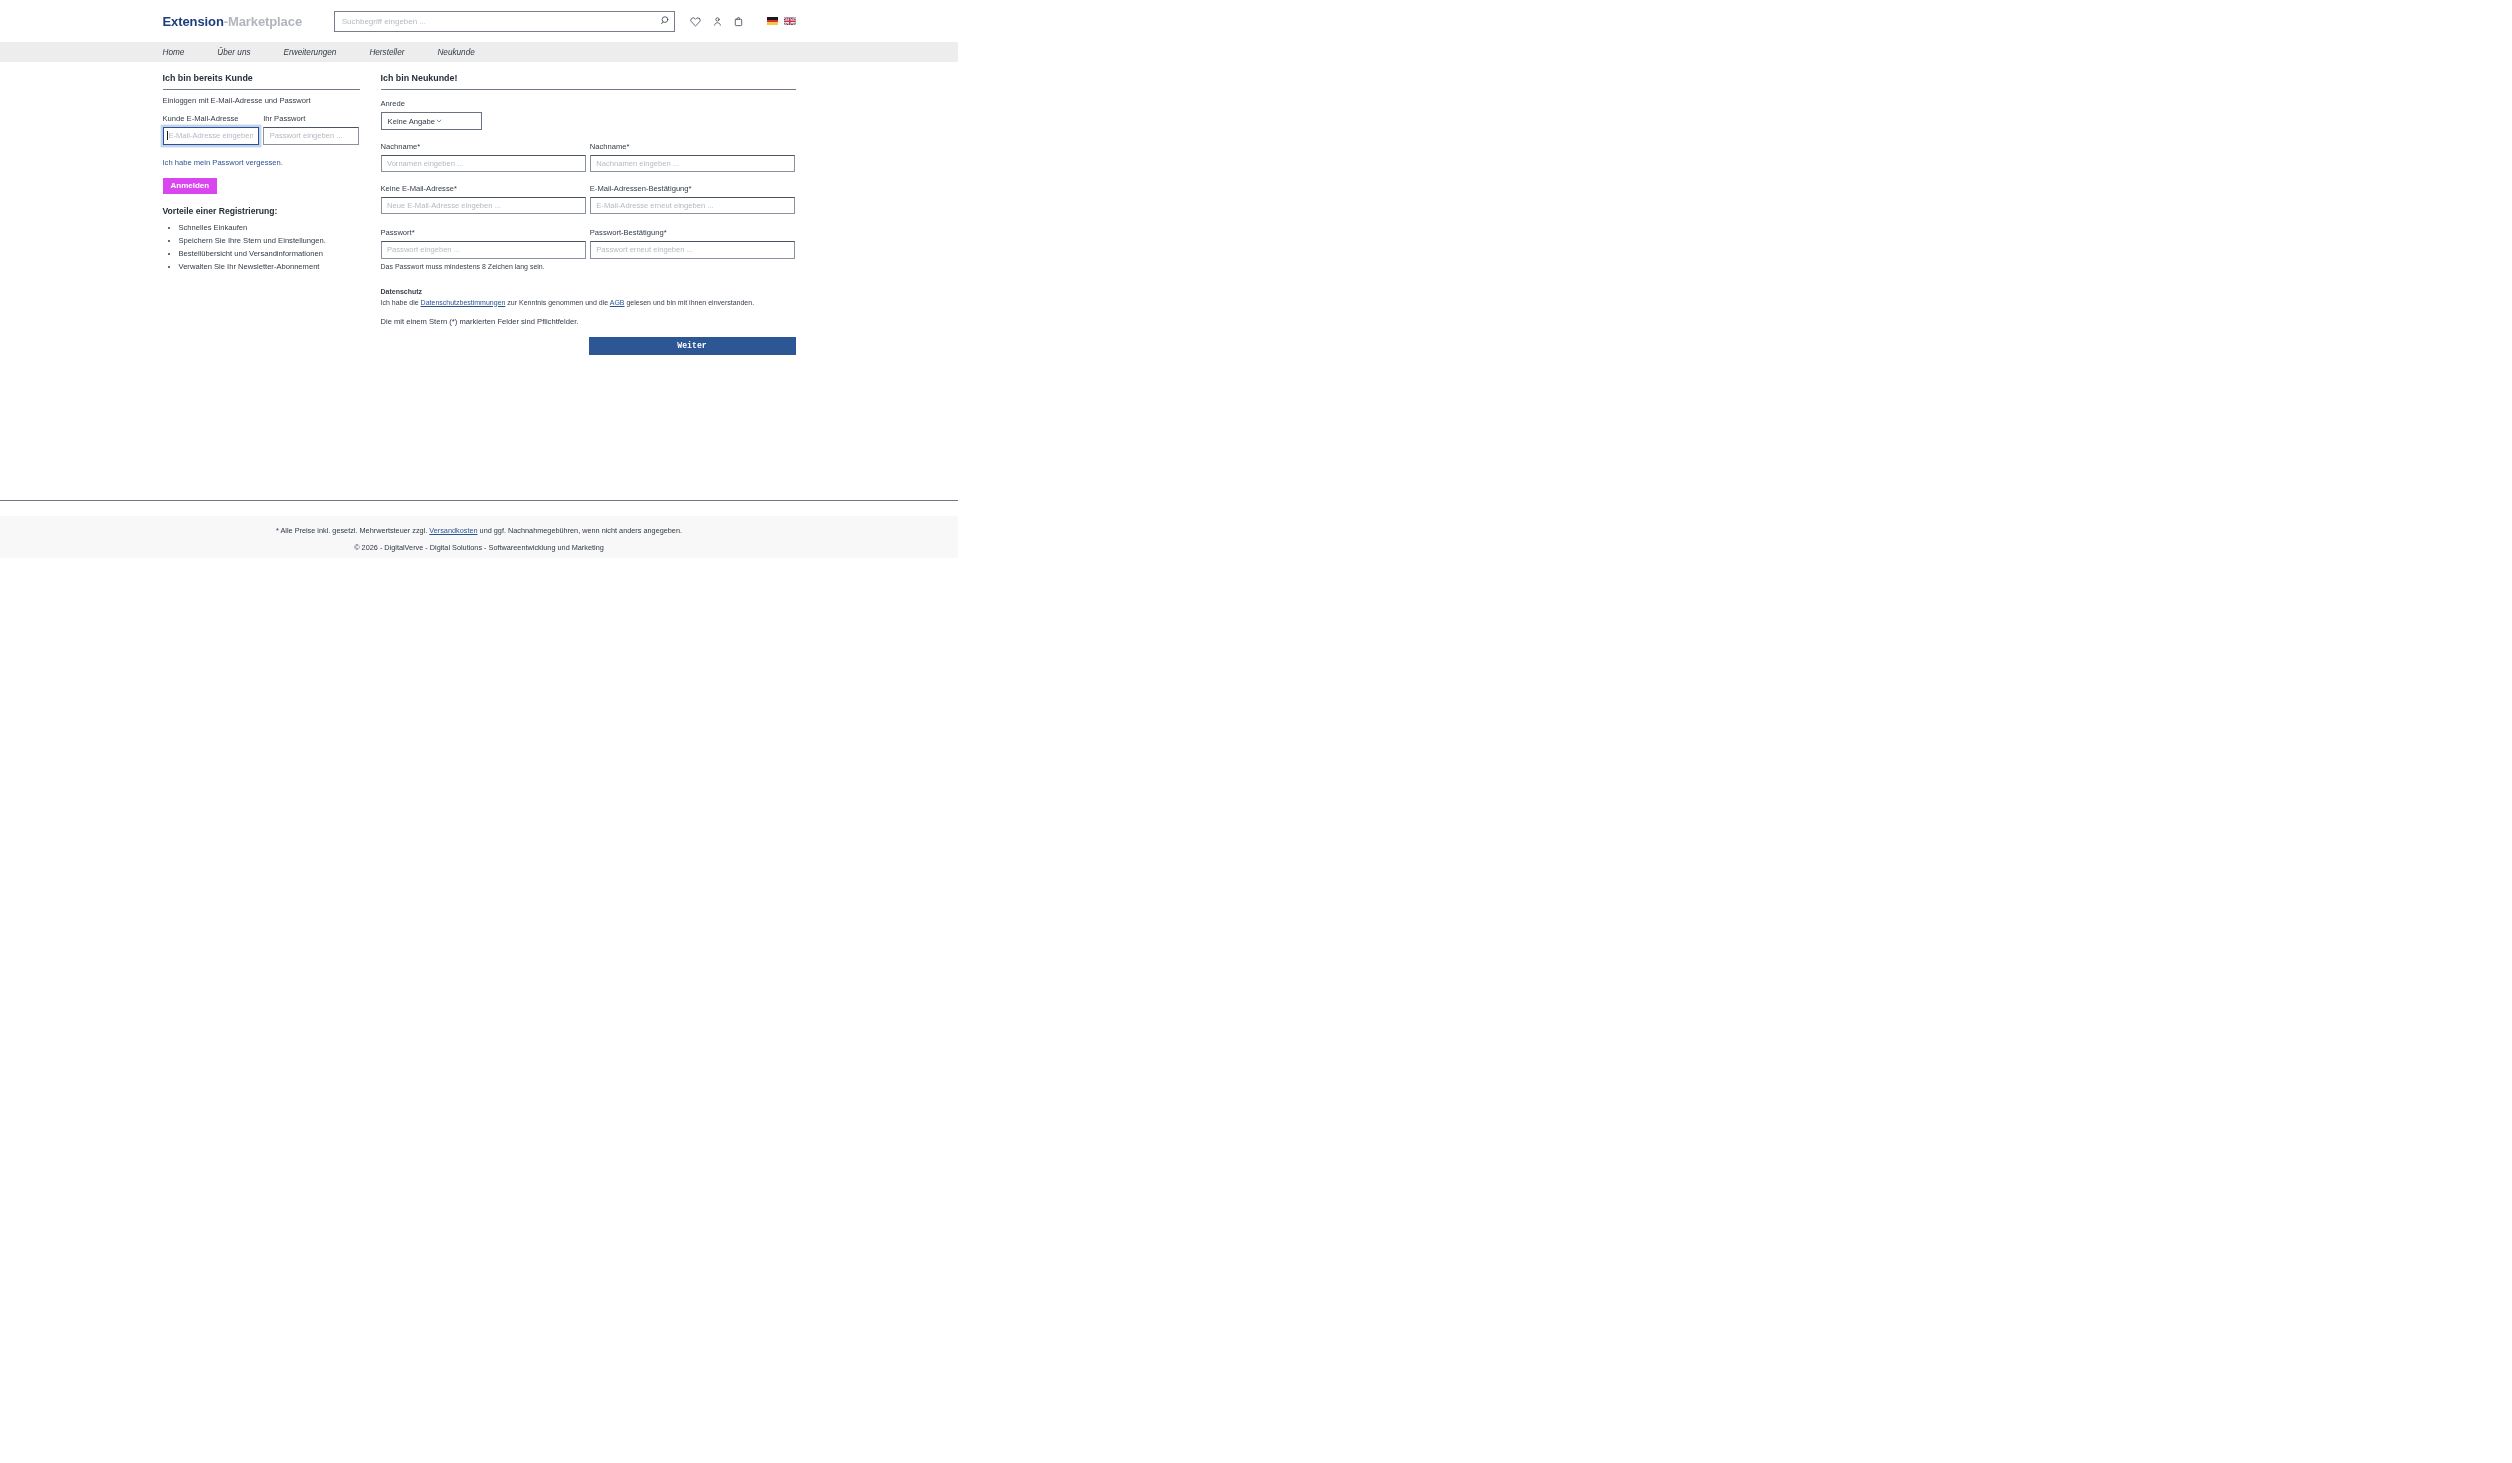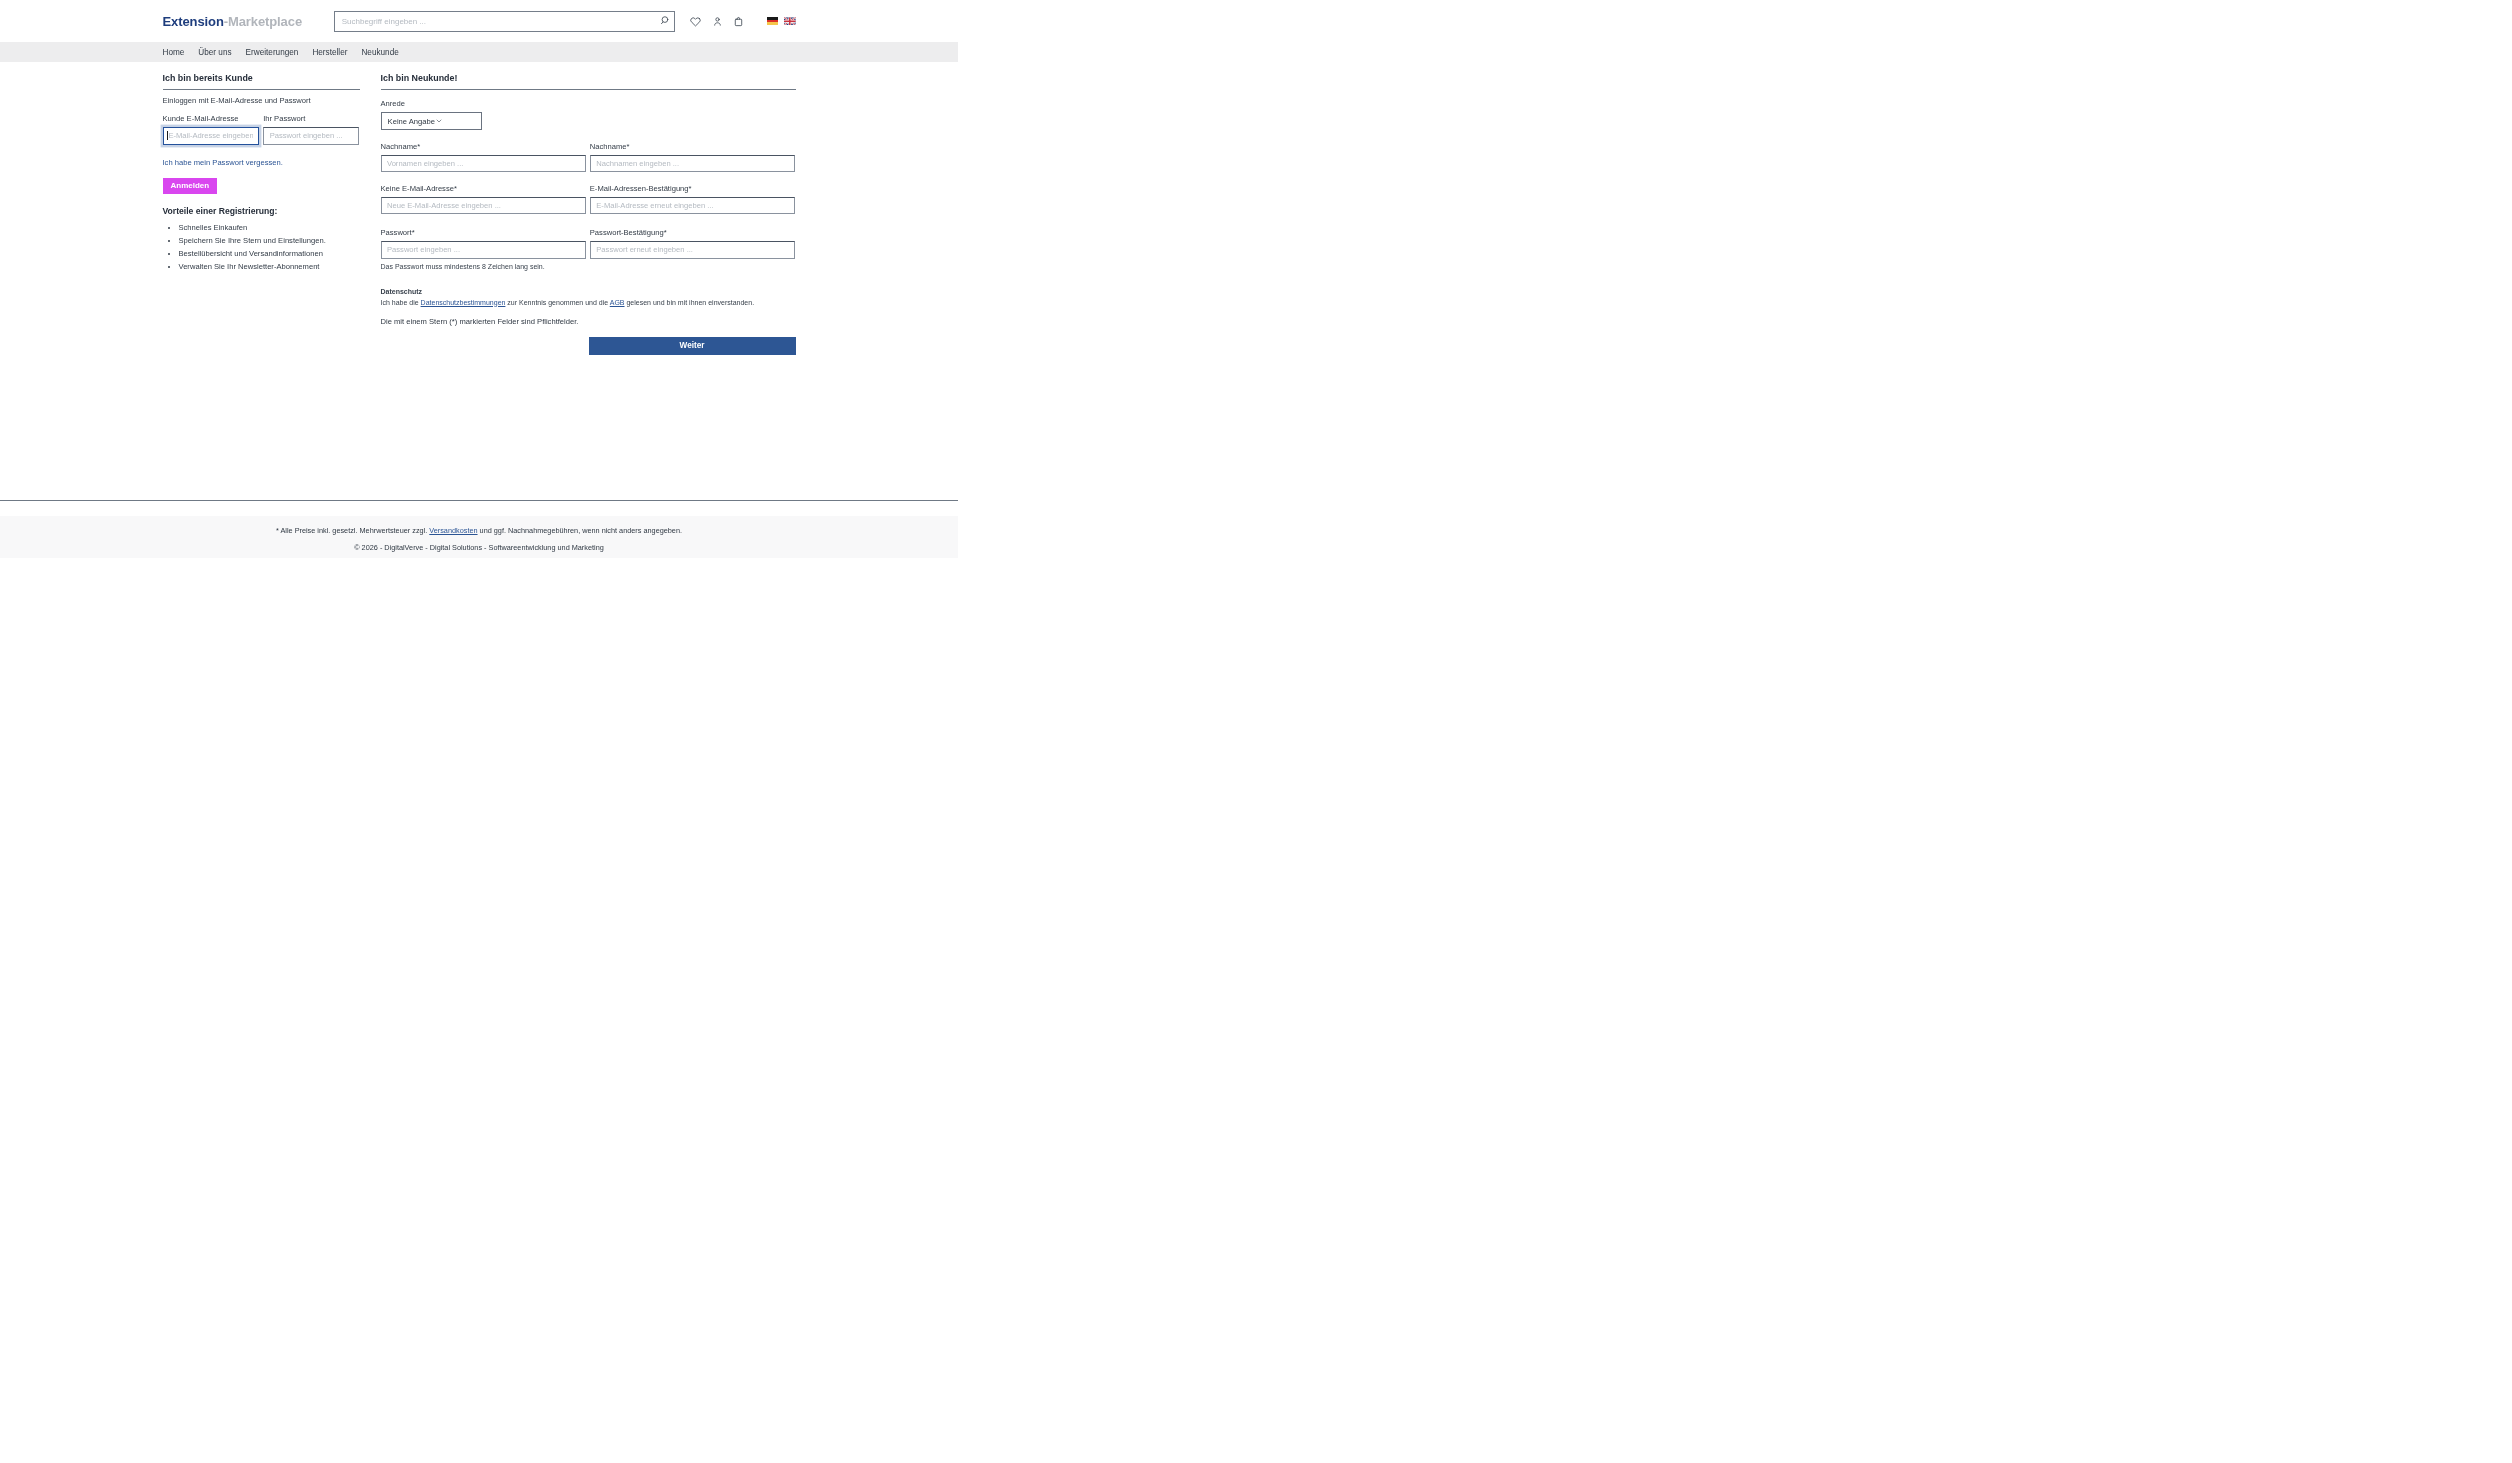--- a/index.html
+++ b/index.html
@@ -31,21 +31,21 @@
   .search-glyph { position: absolute; right: 5.5px; top: 4.9px; width: 11px; height: 11px; cursor: pointer; }
 
   .hicons { display: flex; align-items: center; gap: 10.4px; margin-left: 15.3px; }
   .hicon { width: 11px; height: 11px; cursor: pointer; display: block; }
   .flags { display: flex; align-items: center; gap: 5.5px; margin-left: 22.6px; }
   .flag { width: 11.6px; height: 8.6px; display: block; cursor: pointer; }
   .flag-de { background: linear-gradient(#1a1a1a 0 33.4%, #dc2f27 33.4% 66.7%, #f5c64b 66.7% 100%); }
 
   
   .nav { background: #ededee; height: 20px; }
-  .nav-inner { display: flex; align-items: center; gap: 14px; height: 100%; }
+  .nav-inner { display: flex; align-items: center; gap: 33px; height: 100%; font-style: italic; }
   .nav-inner a { font-size: 8.2px; color: #323b46; text-decoration: none; }
 
   
   .main { display: flex; gap: 21px; padding-top: 11px; }
   .col-login { width: 197px; }
   .col-reg { width: 415px; }
 
   h2.section {
     font-size: 8.9px; font-weight: 700; color: #262e3a;
     padding-bottom: 5.5px; border-bottom: 0.6px solid #6f7985;
@@ -110,21 +110,21 @@
   .privacy-text { font-size: 7px; color: #39424d; margin-top: 2.4px; line-height: 9.2px; }
   .privacy-text a { color: #2b5494; text-decoration: underline; cursor: pointer; }
 
   .required-note { margin-top: 10.4px; font-size: 7.6px; color: #2f3843; }
 
   .btn-weiter {
     display: block; margin-top: 10.4px; margin-left: 208px;
     width: 207px; height: 18.3px;
     background: #2d5694; color: #fff;
     border: none; font-size: 8.2px; font-weight: 700;
-    font-family: Liberation Sans, sans-serif;
+    font-family: Liberation Mono, monospace;
     cursor: pointer;
   }
 
   
   .footer { position: absolute; top: 500px; left: 0; width: 100%; }
   .frule { height: 1.2px; background: #6f7985; }
   .fbar { margin-top: 14.7px; background: #f8f8f9; height: 42px; text-align: center; padding-top: 9.8px; }
   .fline1 { font-size: 7.3px; color: #2f3843; }
   .fline1 a { color: #2b5494; text-decoration: underline; cursor: pointer; }
   .fline2 { margin-top: 8.6px; font-size: 7.3px; color: #2f3843; }

